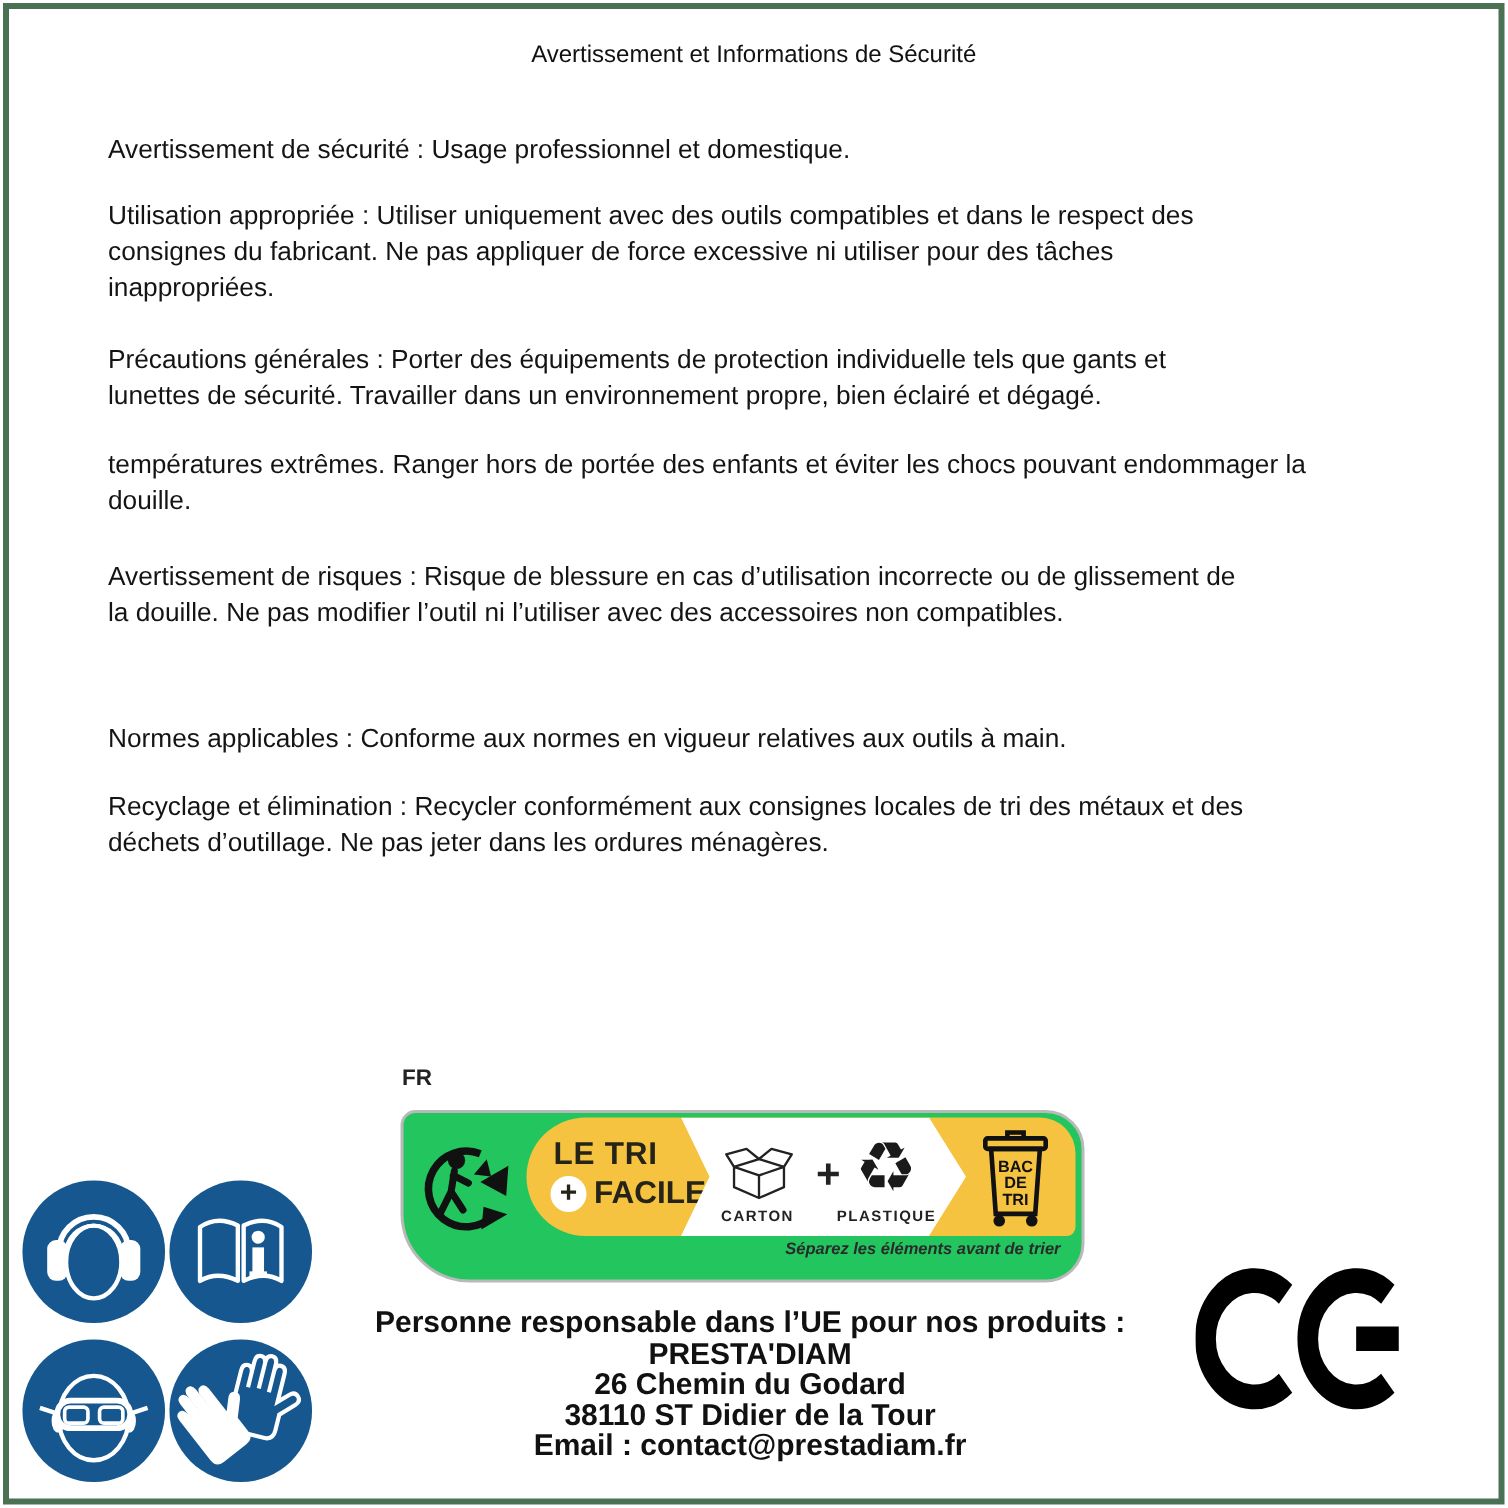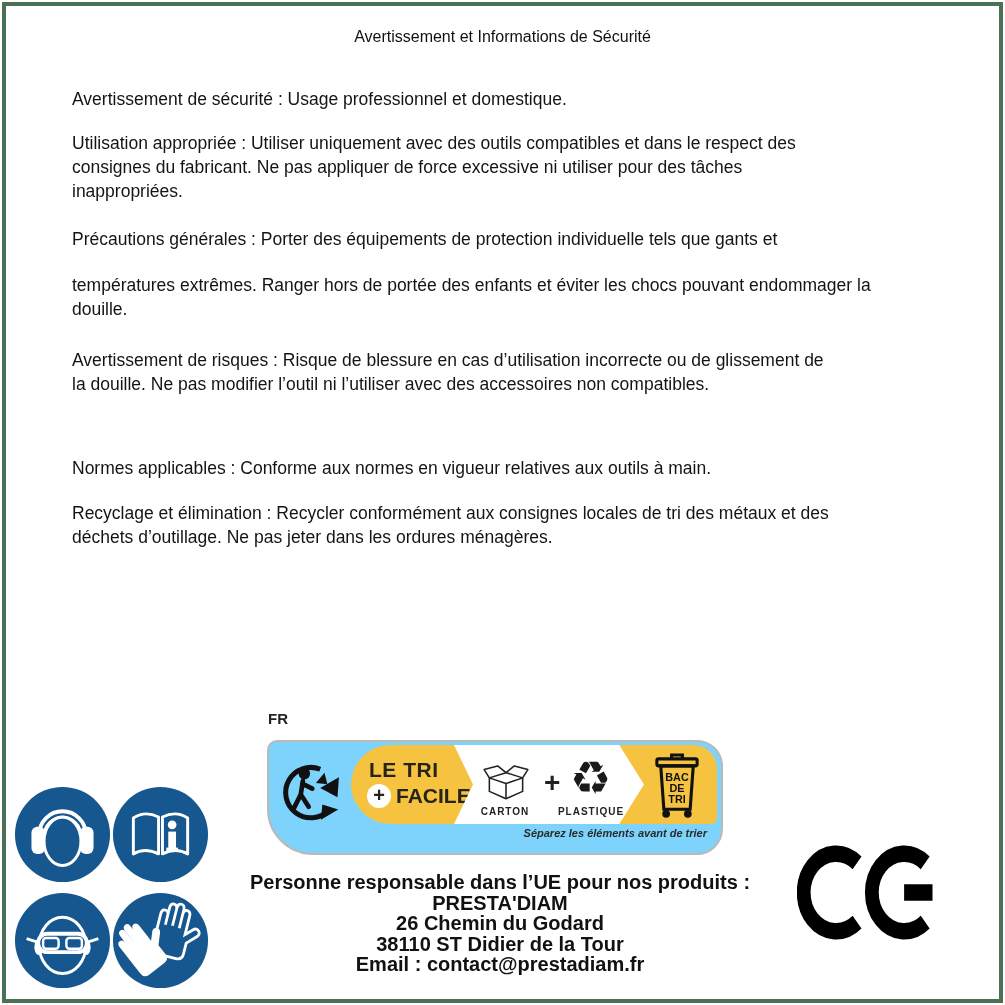--- a/index.html
+++ b/index.html
@@ -16,21 +16,21 @@
   .m27{margin-bottom:27px}.m54{margin-bottom:60px}.m21{margin-bottom:21px}
 
   .picto{position:absolute;width:97px;height:97px;}
   .picto svg{display:block;width:100%;height:100%;}
   #picto-ear{left:14px;top:786px;}
   #picto-book{left:112px;top:786px;}
   #picto-goggles{left:14px;top:892px;}
   #picto-gloves{left:112px;top:892px;}
 
   .fr-code{position:absolute;left:268px;top:710px;font-size:15px;font-weight:bold;color:#222;}
-  .tri-label{position:absolute;left:267px;top:740px;width:456px;height:115px;background:#7dd3fc;
+  .tri-label{position:absolute;left:267px;top:740px;width:456px;height:115px;background:#22c55e;
              border:2px solid #b9b9b9;border-radius:10px 26px 26px 46px;box-sizing:border-box;}
   .triman{position:absolute;left:8px;top:10px;width:72px;height:82px;}
   .yellow-band{position:absolute;left:82px;top:3px;width:366px;height:79px;background:#f5c340;
                border-radius:40px 24px 6px 40px;}
   .letri{position:absolute;left:16px;top:13px;color:#262319;}
   .letri-l1{font-size:21px;font-weight:800;letter-spacing:0.5px;line-height:24px;padding-left:2px;}
   .letri-l2{display:flex;align-items:center;gap:5px;margin-top:2px;}
   .plus-circle{width:24px;height:24px;border-radius:50%;background:#fff;color:#262319;
                font-size:20px;font-weight:800;text-align:center;line-height:23px;}
   .letri-facile{font-size:21px;font-weight:800;}
@@ -66,20 +66,21 @@
     <div class="para m20">
         <div class="tline">Avertissement de sécurité : Usage professionnel et domestique.</div>
       </div>
     <div class="para m26">
         <div class="tline">Utilisation appropriée : Utiliser uniquement avec des outils compatibles et dans le respect des</div>
         <div class="tline">consignes du fabricant. Ne pas appliquer de force excessive ni utiliser pour des tâches</div>
         <div class="tline">inappropriées.</div>
       </div>
     <div class="para m22">
         <div class="tline">Précautions générales : Porter des équipements de protection individuelle tels que gants et</div>
+        <div class="tline">lunettes de sécurité. Travailler dans un environnement propre, bien éclairé et dégagé.</div>
       </div>
     <div class="para m27">
         <div class="tline">températures extrêmes. Ranger hors de portée des enfants et éviter les chocs pouvant endommager la</div>
         <div class="tline">douille.</div>
       </div>
     <div class="para m54">
         <div class="tline">Avertissement de risques : Risque de blessure en cas d’utilisation incorrecte ou de glissement de</div>
         <div class="tline">la douille. Ne pas modifier l’outil ni l’utiliser avec des accessoires non compatibles.</div>
       </div>
     <div class="para m21">

